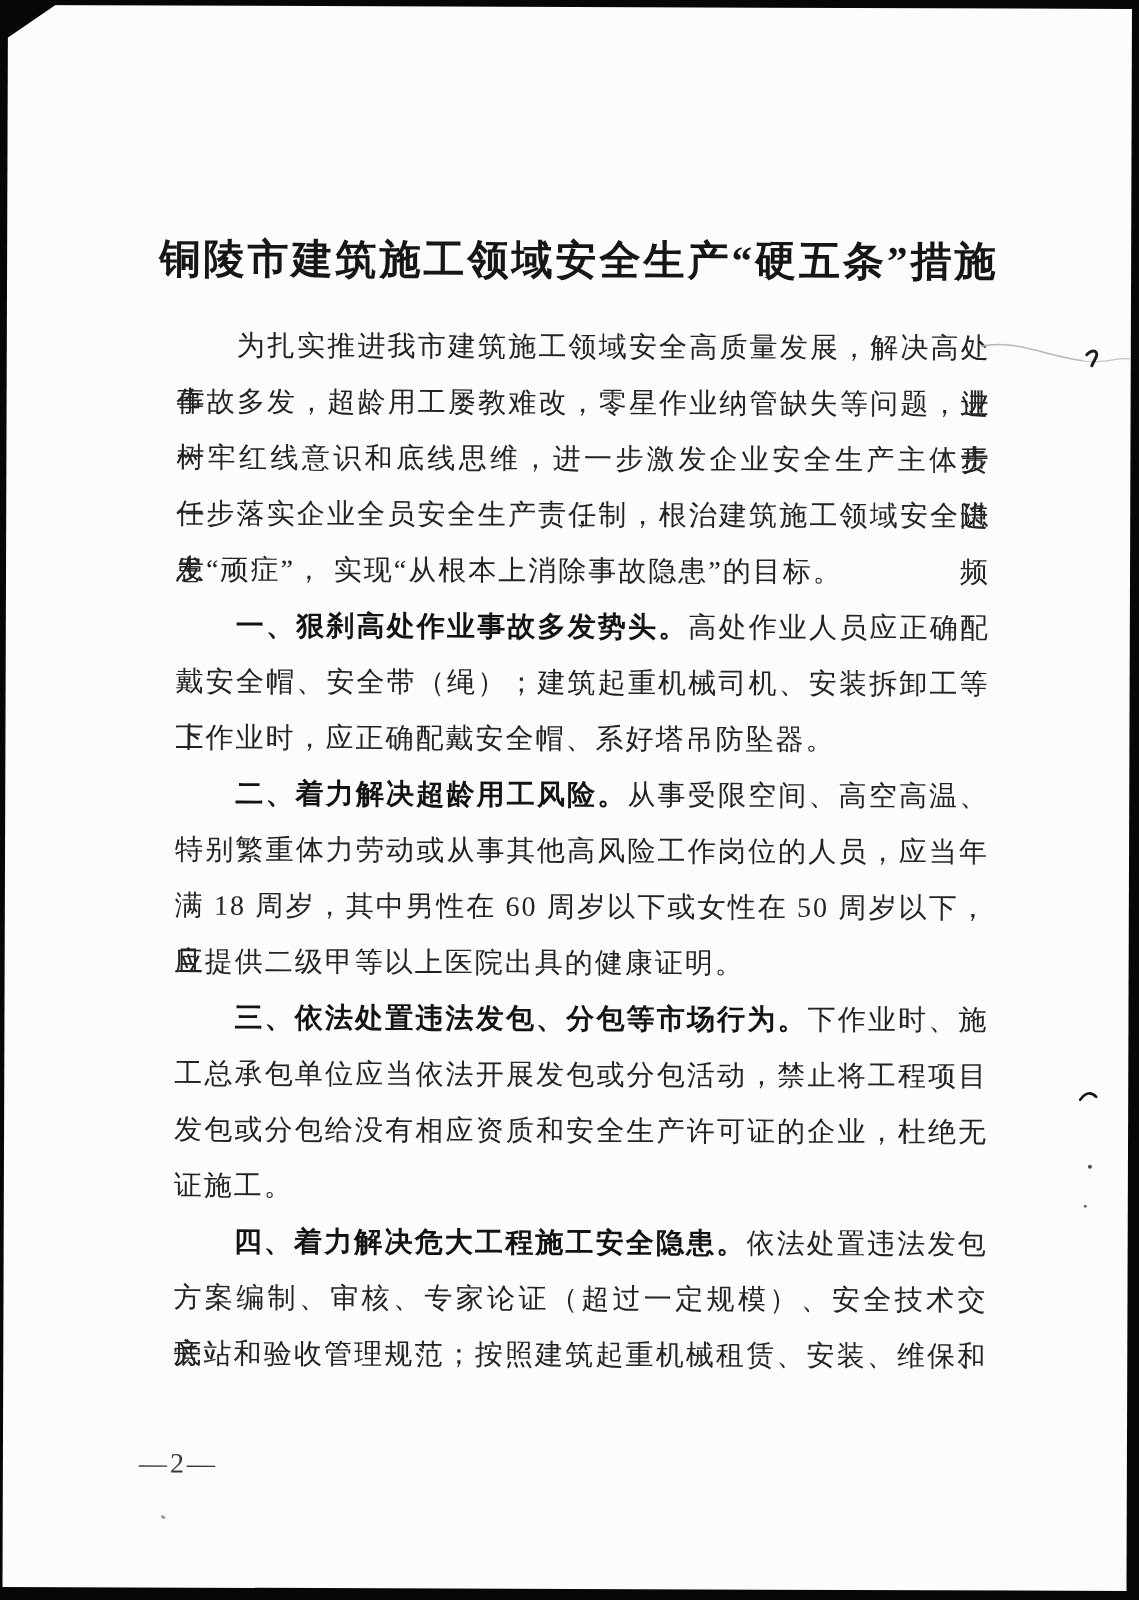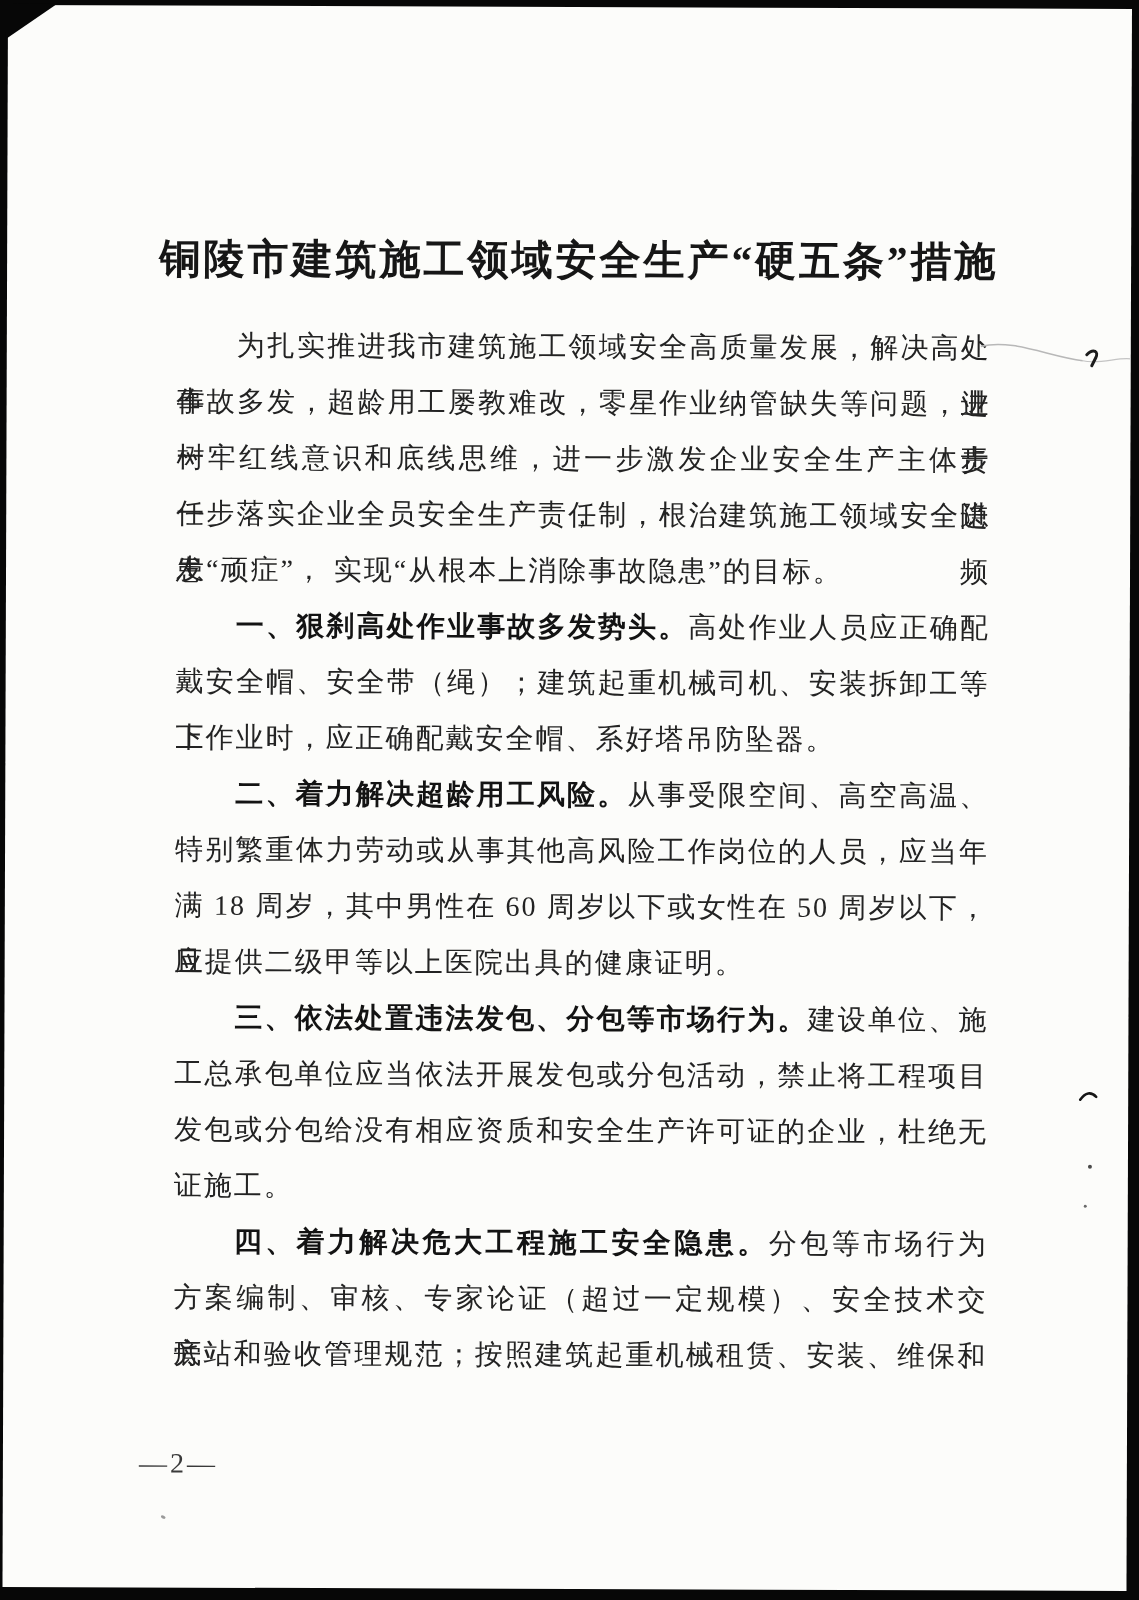--- a/index.html
+++ b/index.html
@@ -145,25 +145,25 @@
       <div class="line fill"><span>树牢红线意识和底线思维，进一步激发企业安全生产主体责任，进</span></div>
       <div class="line fill"><span>一步落实企业全员安全生产责任制，根治建筑施工领域安全隐患频</span></div>
       <div class="line"><span>发“顽症”， 实现“从根本上消除事故隐患”的目标。</span></div>
       <div class="line fill indent"><span class="b">一、狠刹高处作业事故多发势头。</span><span>高处作业人员应正确配</span></div>
       <div class="line fill"><span>戴安全帽、安全带（绳）；建筑起重机械司机、安装拆卸工等上</span></div>
       <div class="line"><span>下作业时，应正确配戴安全帽、系好塔吊防坠器。</span></div>
       <div class="line fill indent"><span class="b">二、着力解决超龄用工风险。</span><span>从事受限空间、高空高温、</span></div>
       <div class="line fill"><span>特别繁重体力劳动或从事其他高风险工作岗位的人员，应当年</span></div>
       <div class="line fill"><span>满 18 周岁，其中男性在 60 周岁以下或女性在 50 周岁以下，且</span></div>
       <div class="line"><span>应提供二级甲等以上医院出具的健康证明。</span></div>
-      <div class="line fill indent"><span class="b">三、依法处置违法发包、分包等市场行为。</span><span>建设单位、施</span></div>
+      <div class="line fill indent"><span class="b">三、依法处置违法发包、分包等市场行为。</span><span>下作业时、施</span></div>
       <div class="line fill"><span>工总承包单位应当依法开展发包或分包活动，禁止将工程项目</span></div>
       <div class="line fill"><span>发包或分包给没有相应资质和安全生产许可证的企业，杜绝无</span></div>
       <div class="line"><span>证施工。</span></div>
-      <div class="line fill indent"><span class="b">四、着力解决危大工程施工安全隐患。</span><span>分包等市场行为</span></div>
+      <div class="line fill indent"><span class="b">四、着力解决危大工程施工安全隐患。</span><span>依法处置违法发包</span></div>
       <div class="line fill"><span>方案编制、审核、专家论证（超过一定规模）、安全技术交底、</span></div>
       <div class="line fill"><span>旁站和验收管理规范；按照建筑起重机械租赁、安装、维保和</span></div>
     </div>
 
   <div class="page-num">—2—</div>
 
   <div class="crease-top">
     <svg width="152" height="46" viewBox="0 0 152 46">
       <path d="M2,12 C34,4 70,22 104,26" stroke="#b8b8b8" stroke-width="1.6" fill="none"></path>
       <path d="M104,26 C120,30 140,22 152,24" stroke="#c4c4c4" stroke-width="1.2" fill="none"></path>

